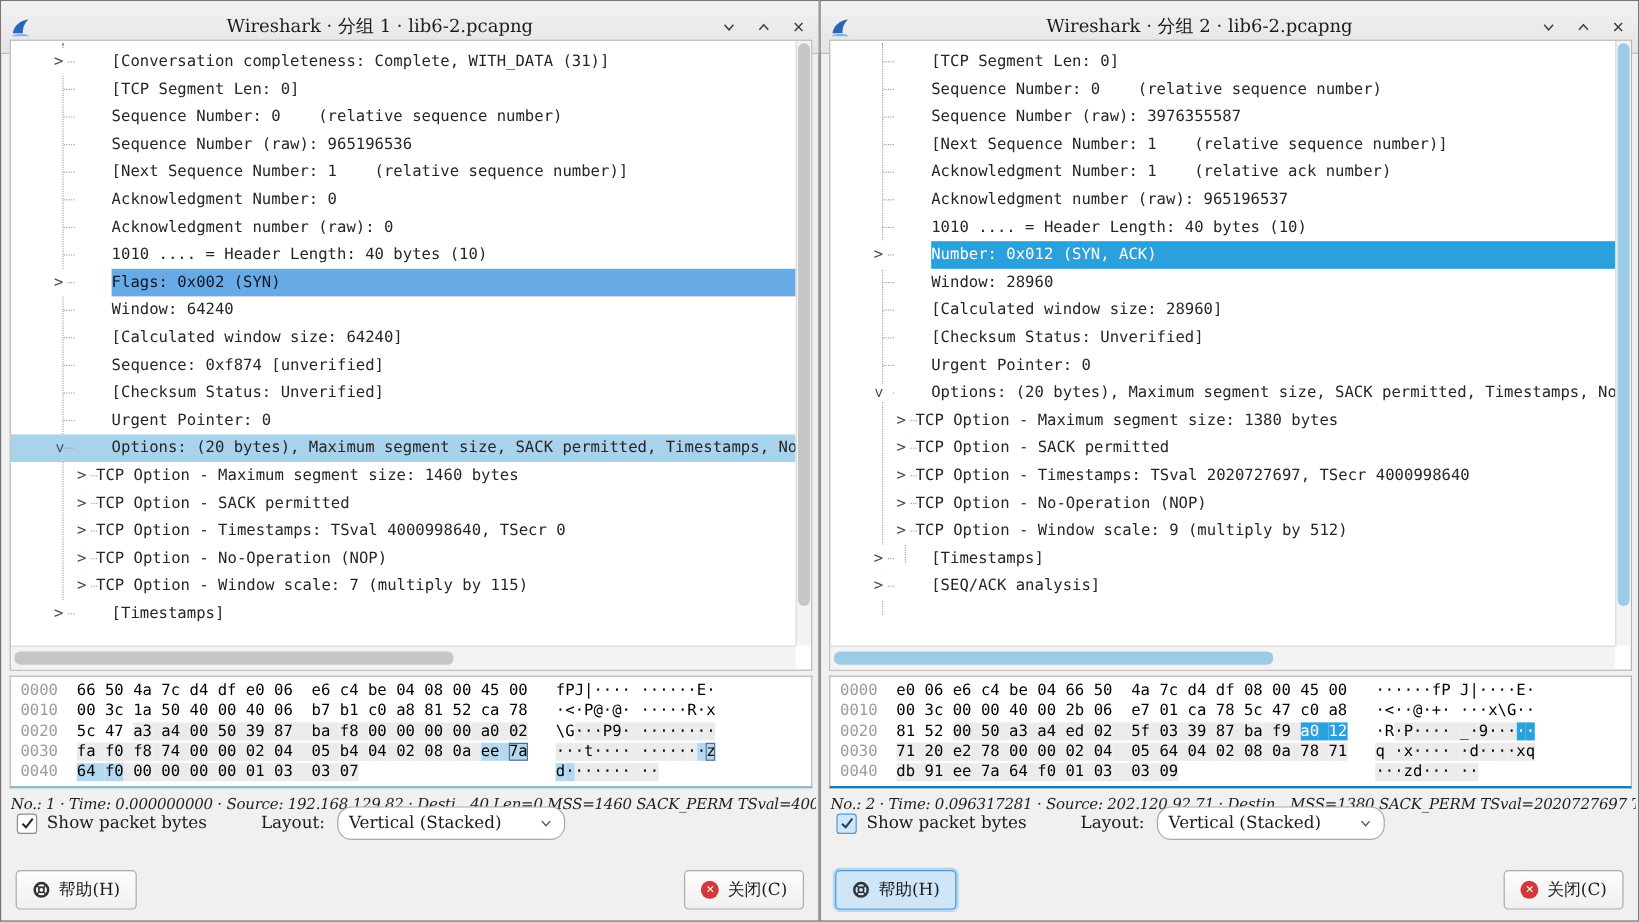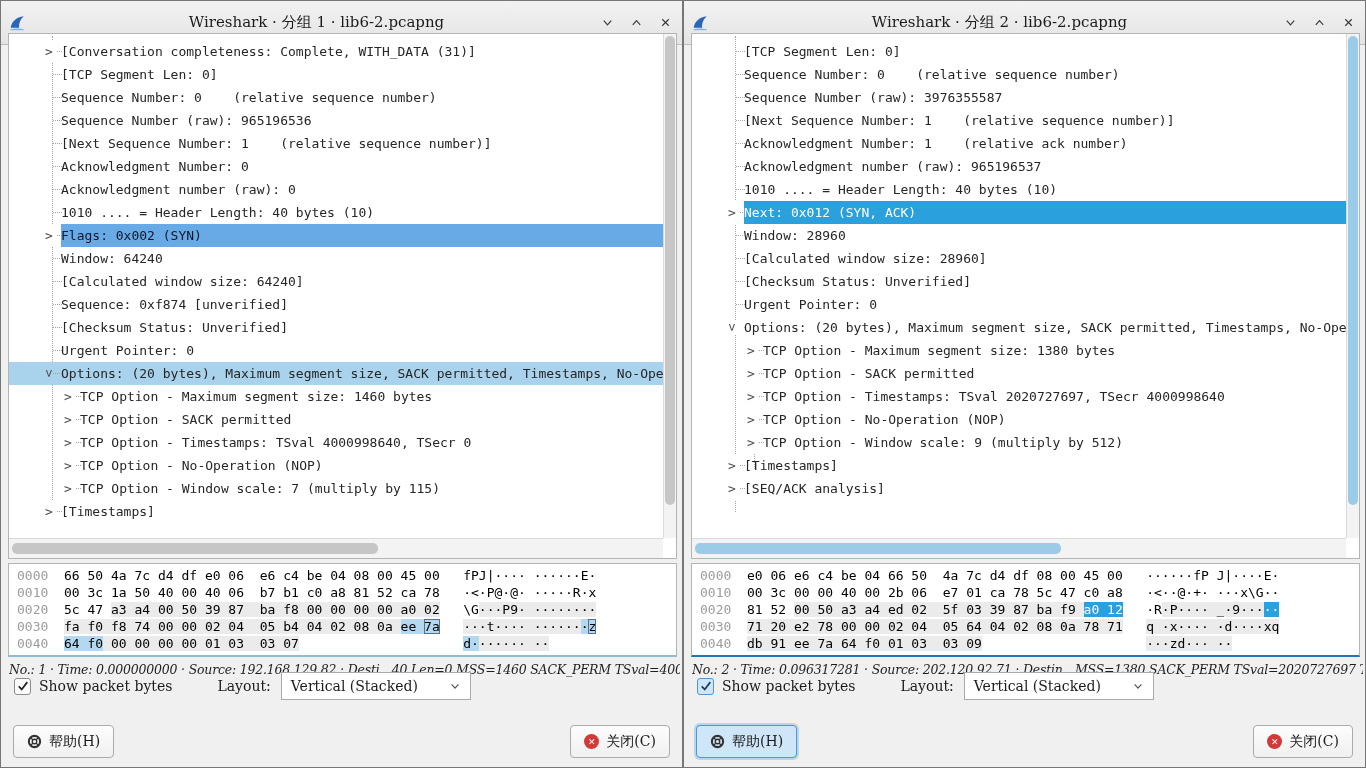--- a/index.html
+++ b/index.html
@@ -31,21 +31,21 @@
   .guide{position:absolute;width:0;border-left:1px dotted #a3a3a3;z-index:0}
   .row{position:relative;height:23px;line-height:23px;z-index:1}
   .row .dash{position:absolute;top:11px;width:9px;border-top:1px dotted #a3a3a3}
   .row.lv0 .dash{left:44px}
   .row.lv1 .dash{left:63px}
   .row .chev{position:absolute;top:0;width:14px;text-align:center;color:#4d4d4d;background:#fff}
   .row.lv0 .chev{left:33px}
   .row.lv1 .chev{left:52px}
   .row .chev.open{transform:rotate(90deg)}
   .row .txt{display:block;height:23px;white-space:pre;overflow:hidden}
-  .row.lv0 .txt{margin-left:52px}
+  .row.lv0 .txt{margin-left:84px}
   .row.lv1 .txt{margin-left:71px}
   .row.sel-active .txt{background:var(--sel-active);color:#fff}
   .row.sel-inactive .txt{background:var(--sel-inactive);color:#0f172a}
   .row.sel-related{background:var(--sel-related)}
   .row.sel-related .chev{background:transparent}
 
   
   .vsb{position:absolute;top:0;right:0;bottom:20px;width:13px;background:#f3f3f3;border-left:1px solid #dadada}
   .vsb .handle{position:absolute;left:1px;right:1px;top:2px;height:93%;border-radius:5px;background:#c6c6c6}
   .hsb{position:absolute;left:0;right:13px;bottom:0;height:20px;background:#f3f3f3;border-top:1px solid #dadada}
@@ -67,21 +67,21 @@
 
   
   .status{position:absolute;left:8px;top:661px;right:2px;height:18px;font-style:italic;font-size:12.5px;
           letter-spacing:-0.2px;color:#1e1e1e;white-space:nowrap;overflow:hidden}
   .controls{position:absolute;left:13px;top:670px;right:12px;height:30px;display:flex;align-items:center;
             font-size:14px;color:#1b1b1b}
   .cb{width:17px;height:17px;border:1px solid #8d8d8d;border-radius:3px;background:#fdfdfd;
       display:flex;align-items:center;justify-content:center;margin-right:8px}
   .active .cb{border-color:#4e97d4;background:#cfe6f8}
   .layoutlabel{margin-left:45px}
-  .select{width:190px;height:28px;border:1px solid #aaaaaa;border-radius:0;background:#fff;
+  .select{width:190px;height:28px;border:1px solid #aaaaaa;border-radius:12px;background:#fff;
           display:flex;align-items:center;justify-content:space-between;padding:0 9px;margin-left:10px;
           font-size:14px;color:#1b1b1b}
 
   
   .btnrow{position:absolute;left:12px;right:12px;top:724px;height:34px}
   .btn{height:33px;border:1px solid #ababab;border-radius:4px;background:linear-gradient(#fdfdfd,#f0f0f0);
        display:inline-flex;align-items:center;gap:7px;padding:0 13px;font-size:14px;color:#1b1b1b}
   .active .btn-help{background:#cfe6f8;border-color:#4e97d4;box-shadow:0 0 0 2px #b5d7f0}
   .btn-close{position:absolute;right:0;top:0}
   .xcirc{width:15px;height:15px;border-radius:50%;background:#d23a3a;color:#fff;display:flex;
@@ -312,21 +312,21 @@
           <span class="dash"></span>
           <span class="txt">Acknowledgment number (raw): 965196537</span>
         </div>
         <div class="row lv0">
           <span class="dash"></span>
           <span class="txt">1010 .... = Header Length: 40 bytes (10)</span>
         </div>
         <div class="row lv0 sel-active">
           <span class="dash"></span>
           <span class="chev">&gt;</span>
-          <span class="txt">Next: 0x012 (SYN, ACK)</span>
+          <span class="txt">Number: 0x012 (SYN, ACK)</span>
         </div>
         <div class="row lv0">
           <span class="dash"></span>
           <span class="txt">Window: 28960</span>
         </div>
         <div class="row lv0">
           <span class="dash"></span>
           <span class="txt">[Calculated window size: 28960]</span>
         </div>
         <div class="row lv0">

